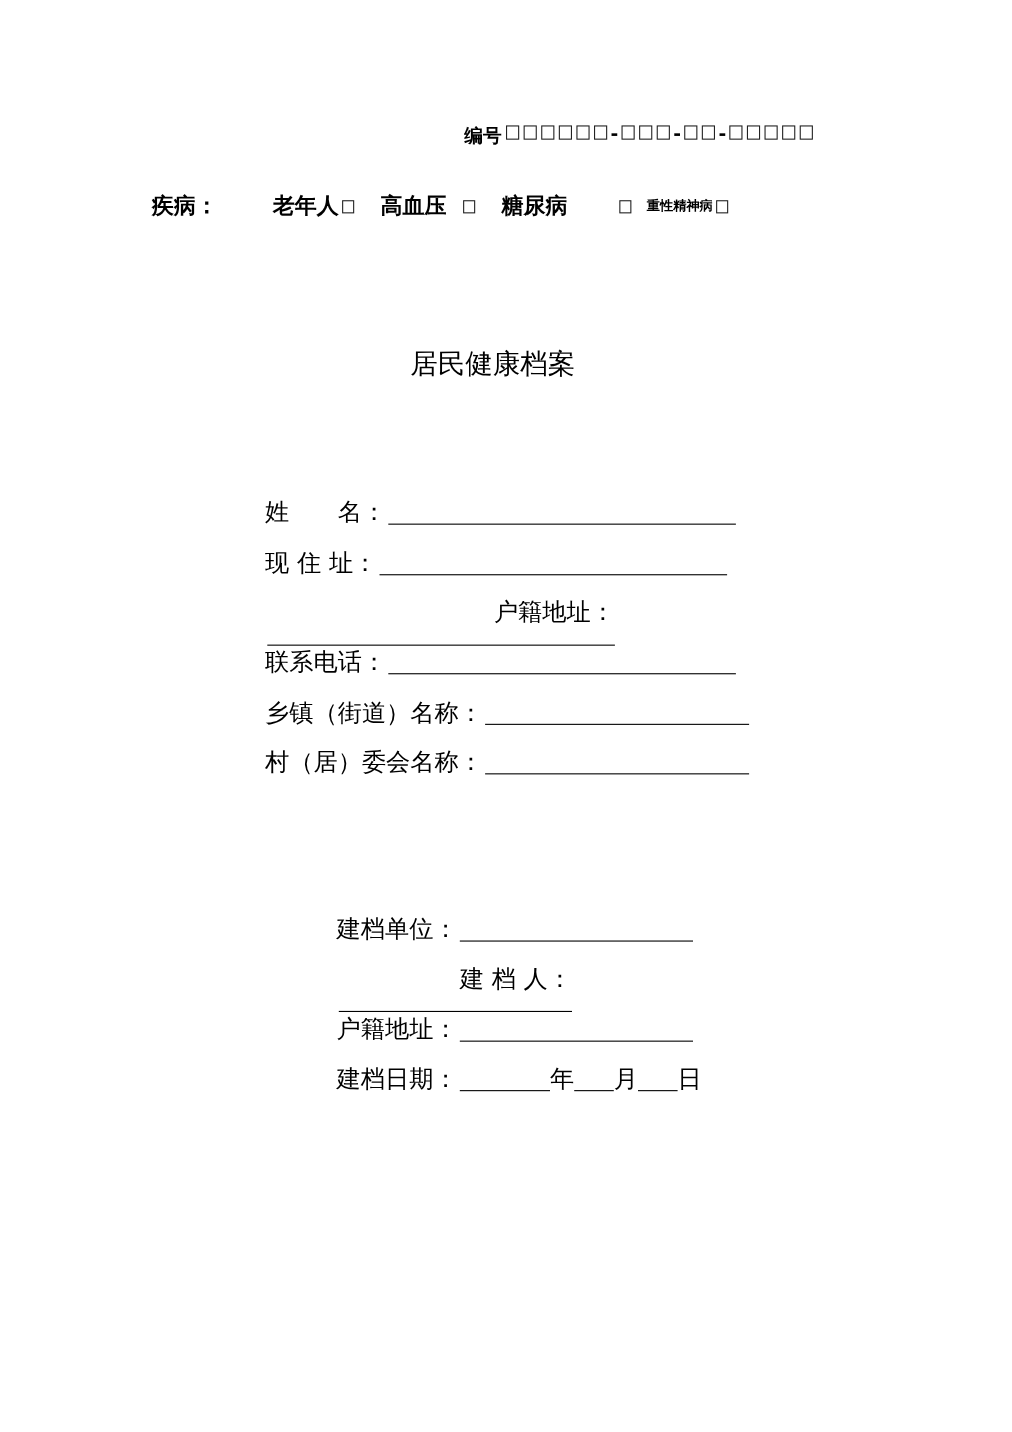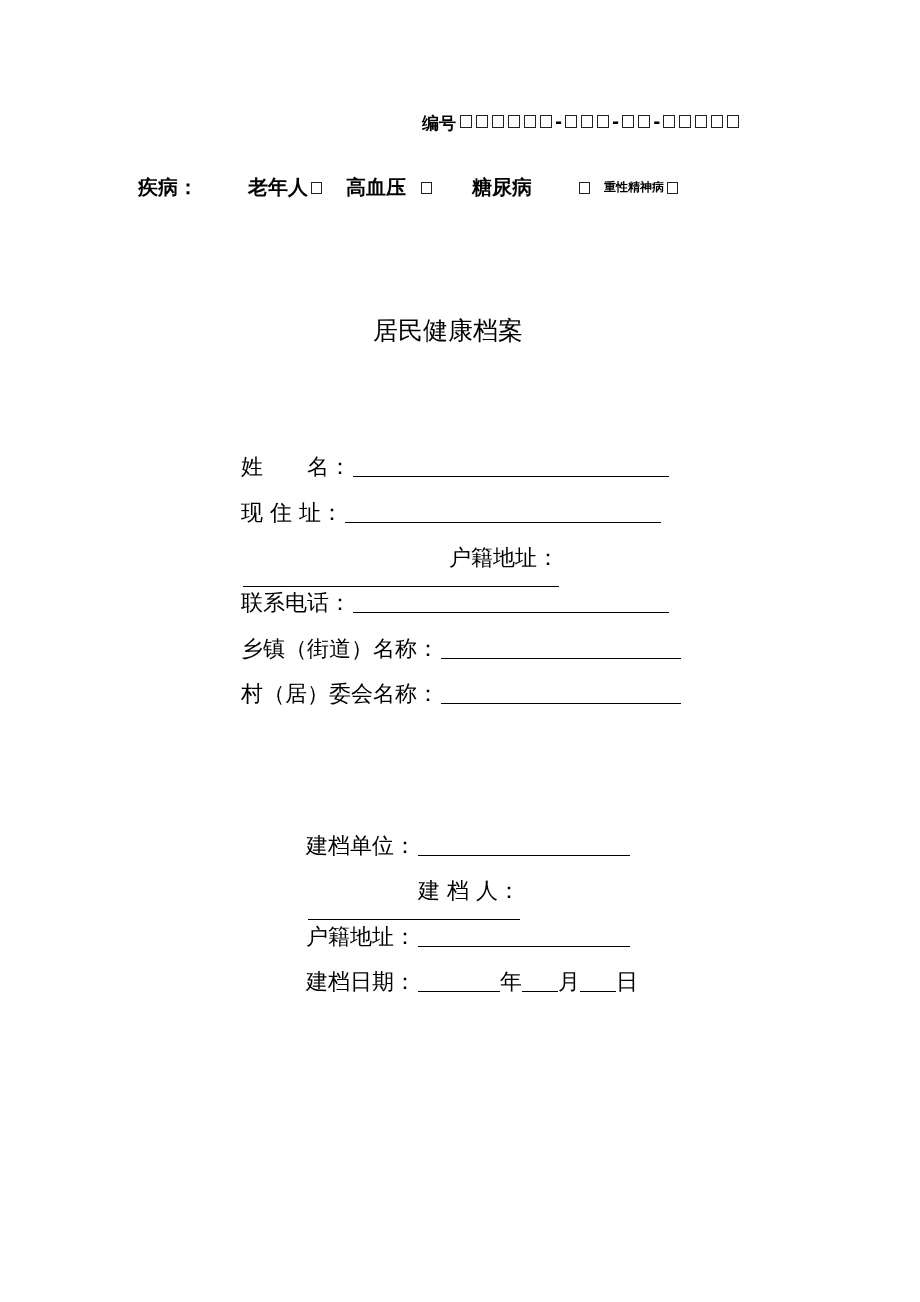--- a/index.html
+++ b/index.html
@@ -28,21 +28,21 @@
     
     .disease {
       left: 138px; top: 174px; font-size: 20px;
       font-family: "DejaVu Sans", "Liberation Sans", sans-serif; font-weight: bold;
       display: flex; align-items: center; text-align: right;
     }
     .disease .prefix { margin-right: 50px; }
     .disease .opt { display: inline-flex; align-items: center; }
     .disease .opt .box { margin-left: 3px; }
     .disease .gap1 { margin-left: 22px; }
-    .disease .gap2 { margin-left: 38px; gap: 16px; }
+    .disease .gap2 { margin-left: 22px; gap: 16px; }
     .disease .gap3 { margin-left: 12px; }
     .disease .sp { margin-left: 12px; }
     .disease .small-text { font-size: 12px; }
 
     
     .title {
       left: 0; width: 896px; text-align: center; top: 314px;
       font-size: 25px; font-family: "DejaVu Serif", "Liberation Serif", serif;
       font-weight: normal; letter-spacing: 0px;
     }

